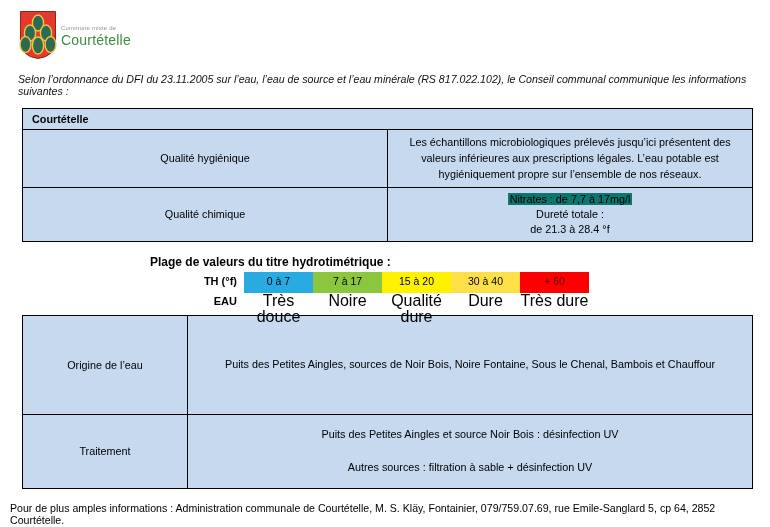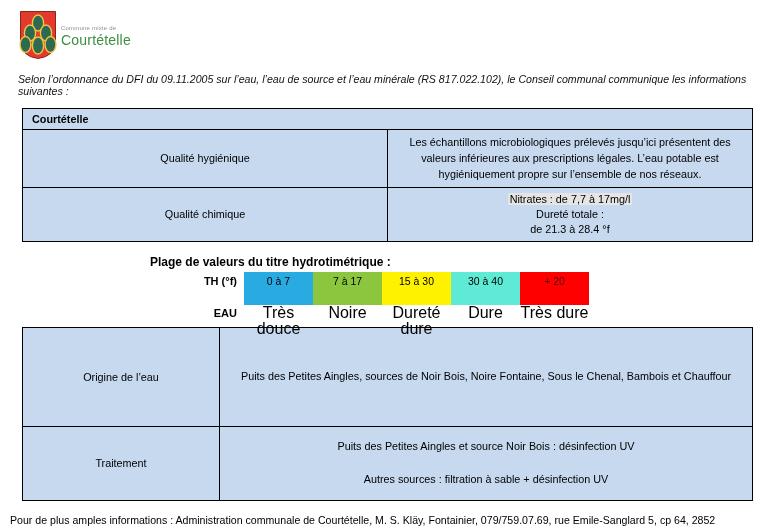--- a/index.html
+++ b/index.html
@@ -14,33 +14,33 @@
   .header { display: flex; align-items: flex-start; margin: 10px 0 0 18px; height: 54px; }
   .shield { width: 40px; height: 50px; display: block; }
   .logo-text { margin: 15px 0 0 3px; }
   .org-small { display: block; font-size: 6px; color: #8f8f8f; line-height: 1.1; letter-spacing: .2px; }
   .org-name { display: block; font-size: 14px; color: #3e8e41; line-height: 1.15; letter-spacing: .2px; }
 
   .intro { margin: 9px 16px 0 18px; font-style: italic; font-size: 10.6px; color: #111; }
 
   table.tbl { border-collapse: collapse; margin-left: 22px; width: 731px; table-layout: fixed; }
   table.tbl td { border: 1px solid #000; background: #c7d9ef; font-size: 10.8px; vertical-align: middle; }
-  td.lbl { width: 197px; text-align: center; }
+  td.lbl { width: 165px; text-align: center; }
   td.content { text-align: center; padding: 4px 12px; line-height: 1.5; }
   .t1 { margin-top: 11px; }
   .t1 .hd td { font-weight: bold; text-align: left; padding: 4px 0 4px 9px; height: 21px; }
   .t1 .r-hyg { height: 47px; }
   .t1 .r-chem { height: 54px; }
   .chem-line { display: block; line-height: 15px; }
-  .hl { background: #e5e5e5; padding: 0 2px; }
+  .hl { background: #0f766e; padding: 0 2px; }
 
   .scale-title { margin: 13px 0 3px 150px; width: 492px; text-align: left; font-weight: bold; font-size: 12px; }
   .scale-grid { margin-left: 148px; display: grid; grid-template-columns: 96px repeat(5, 69px); }
   .scale-grid .rowlbl { font-weight: bold; text-align: right; padding-right: 7px; }
-  .sc-range { height: 33px; line-height: 19px; text-align: center; font-size: 10.5px; }
+  .sc-range { height: 21px; line-height: 19px; text-align: center; font-size: 10.5px; }
   .sc-water { height: 16px; line-height: 16px; text-align: center; font-size: 16px; }
   .rl1 { line-height: 19px; } .rl2 { line-height: 16px; }
 
   .t2 { margin-top: 6px; }
   .t2 .r-origin { height: 99px; }
   .t2 .r-treat { height: 74px; }
   .treat-line { display: block; line-height: 1.4; }
   .treat-gap { margin-top: 17px; }
 
   .footer-info { margin: 13px 14px 0 10px; font-size: 10.6px; }
@@ -57,21 +57,21 @@
     <ellipse cx="7.5" cy="34.5" rx="5.4" ry="8" fill="#2d6a4f" stroke="#eec643" stroke-width="1.4"></ellipse>
     <ellipse cx="20" cy="35.5" rx="5.6" ry="8.5" fill="#2d6a4f" stroke="#eec643" stroke-width="1.4"></ellipse>
     <ellipse cx="32.5" cy="34.5" rx="5.4" ry="8" fill="#2d6a4f" stroke="#eec643" stroke-width="1.4"></ellipse>
   </svg>
   <div class="logo-text">
     <span class="org-small">Commune mixte de</span>
     <span class="org-name">Courtételle</span>
   </div>
 </div>
 
-<p class="intro">Selon l’ordonnance du DFI du 09.11.2005 sur l’eau, l’eau de source et l’eau minérale (RS 817.022.102), le Conseil communal communique les informations suivantes :</p>
+<p class="intro">Selon l’ordonnance du DFI du 23.11.2005 sur l’eau, l’eau de source et l’eau minérale (RS 817.022.102), le Conseil communal communique les informations suivantes :</p>
 
 <table class="tbl t1">
   <tbody>
       <tr class="hd">
     <td colspan="2">Courtételle</td>
   </tr>
   <tr class="r-hyg">
     <td class="lbl">Qualité hygiénique</td>
     <td class="content">Les échantillons microbiologiques prélevés jusqu’ici présentent des valeurs inférieures aux prescriptions légales. L’eau potable est hygiéniquement propre sur l’ensemble de nos réseaux.</td>
   </tr>
@@ -84,27 +84,27 @@
     </td>
   </tr>
 </tbody>
   </table>
 
 <div class="scale-title">Plage de valeurs du titre hydrotimétrique :</div>
 <div class="scale-grid">
   <div class="rowlbl rl1">TH (°f)</div>
   <div class="sc-range" style="background: rgb(41, 171, 226);">0 à 7</div>
   <div class="sc-range" style="background: rgb(140, 198, 63);">7 à 17</div>
-  <div class="sc-range" style="background: rgb(255, 242, 0);">15 à 30</div>
-  <div class="sc-range" style="background: #5eead4;">30 à 40</div>
-  <div class="sc-range" style="background: rgb(255, 0, 0); color: rgb(77, 16, 8);">+ 20</div>
+  <div class="sc-range" style="background: rgb(255, 242, 0);">15 à 20</div>
+  <div class="sc-range" style="background: #fde047;">30 à 40</div>
+  <div class="sc-range" style="background: rgb(255, 0, 0); color: rgb(77, 16, 8);">+ 60</div>
   <div class="rowlbl rl2">EAU</div>
   <div class="sc-water">Très douce</div>
   <div class="sc-water">Noire</div>
-  <div class="sc-water">Dureté dure</div>
+  <div class="sc-water">Qualité dure</div>
   <div class="sc-water">Dure</div>
   <div class="sc-water">Très dure</div>
 </div>
 
 <table class="tbl t2">
   <tbody>
       <tr class="r-origin">
     <td class="lbl">Origine de l’eau</td>
     <td class="content">Puits des Petites Aingles, sources de Noir Bois, Noire Fontaine, Sous le Chenal, Bambois et Chauffour</td>
   </tr>

